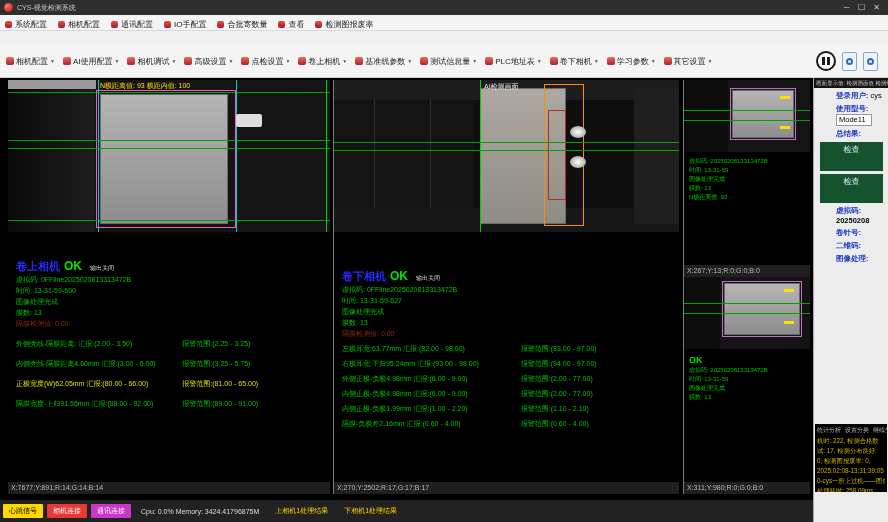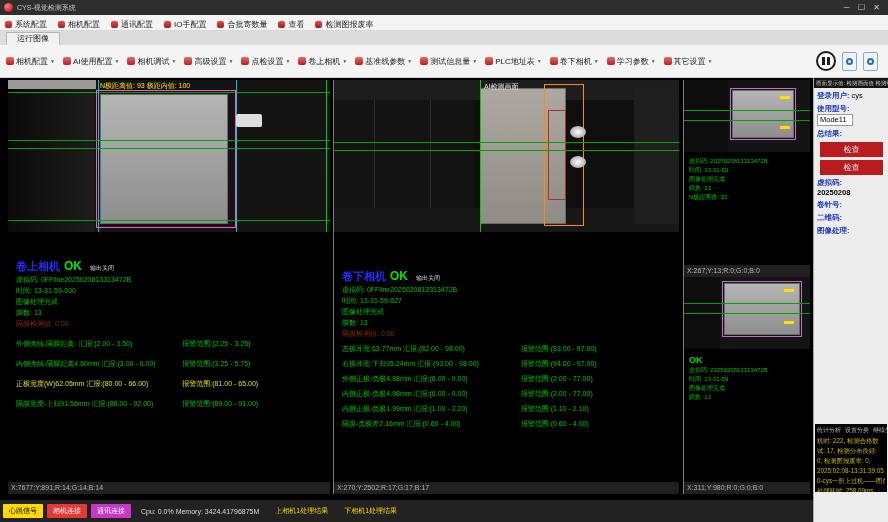--- a/index.html
+++ b/index.html
@@ -80,26 +80,26 @@
   .mrow .mr{width:46%;overflow:hidden;}
   .mrow.warn{color:#e0e000;}
   .sinfo{font-size:6px;color:#00c400;line-height:9px;white-space:nowrap;}
   .s-ok{font-size:9px;color:#00e400;font-weight:bold;line-height:12px;}
 
   
   .right-panel{position:absolute;top:78px;left:813px;width:75px;bottom:0;background:#ececec;
                border-left:1px solid #a8a8a8;overflow:hidden;}
   .rp-header{height:10px;background:#141414;color:#c9c9c9;font-size:5.5px;line-height:10px;
              padding-left:2px;white-space:nowrap;overflow:hidden;}
-  .rp-row{font-size:7.5px;padding:3px 3px 0 3px;color:#000;white-space:nowrap;overflow:hidden;}
+  .rp-row{font-size:7.5px;padding:3px 3px 0 3px;color:#000;white-space:nowrap;overflow:hidden;margin-left:19px;}
   .rp-label{color:#1d39c4;font-weight:bold;}
   .rp-value{color:#000;}
   .model-box{display:inline-block;border:1px solid #999;background:#fff;padding:0 2px;
              font-size:7.5px;min-width:36px;line-height:10px;}
-  .rp-box{margin:3px 5px 0 6px;height:15px;background:#b91c1c;color:#d8ecff;font-size:8px;
+  .rp-box{margin:3px 5px 0 6px;height:29px;background:#14532d;color:#d8ecff;font-size:8px;
           text-align:center;line-height:15px;cursor:default;}
   .stats{position:absolute;left:1px;right:1px;top:346px;height:68px;background:#000;padding:2px 2px;overflow:hidden;}
   .stats-tabs{display:flex;gap:4px;font-size:6px;color:#b5b5b5;margin-bottom:1px;white-space:nowrap;}
   .stats-line{font-size:6.3px;color:#c9b400;line-height:10px;white-space:nowrap;overflow:hidden;}
 
   
   .statusbar{position:absolute;left:0;bottom:0;width:813px;height:22px;background:#222;
              display:flex;align-items:center;padding-left:3px;gap:4px;}
   .badge{font-size:7px;padding:2px 6px;border-radius:1px;white-space:nowrap;}
   .badge-0{background:#ffd800;color:#000;}
@@ -145,23 +145,20 @@
     <div class="menu-item">
         <span class="mi-icon"></span>
         <span>查看</span>
       </div>
     <div class="menu-item">
         <span class="mi-icon"></span>
         <span>检测图报废率</span>
       </div>
   </div>
 
-  <div class="tabrow">
-    <div class="tab">运行图像</div>
-  </div>
 
   <div class="toolbar">
     <div class="tool-item">
         <span class="ti-icon"></span>
         <span>相机配置</span>
         <span class="ti-arrow">▼</span>
       </div>
     <div class="tool-item">
         <span class="ti-icon"></span>
         <span>AI使用配置</span>

